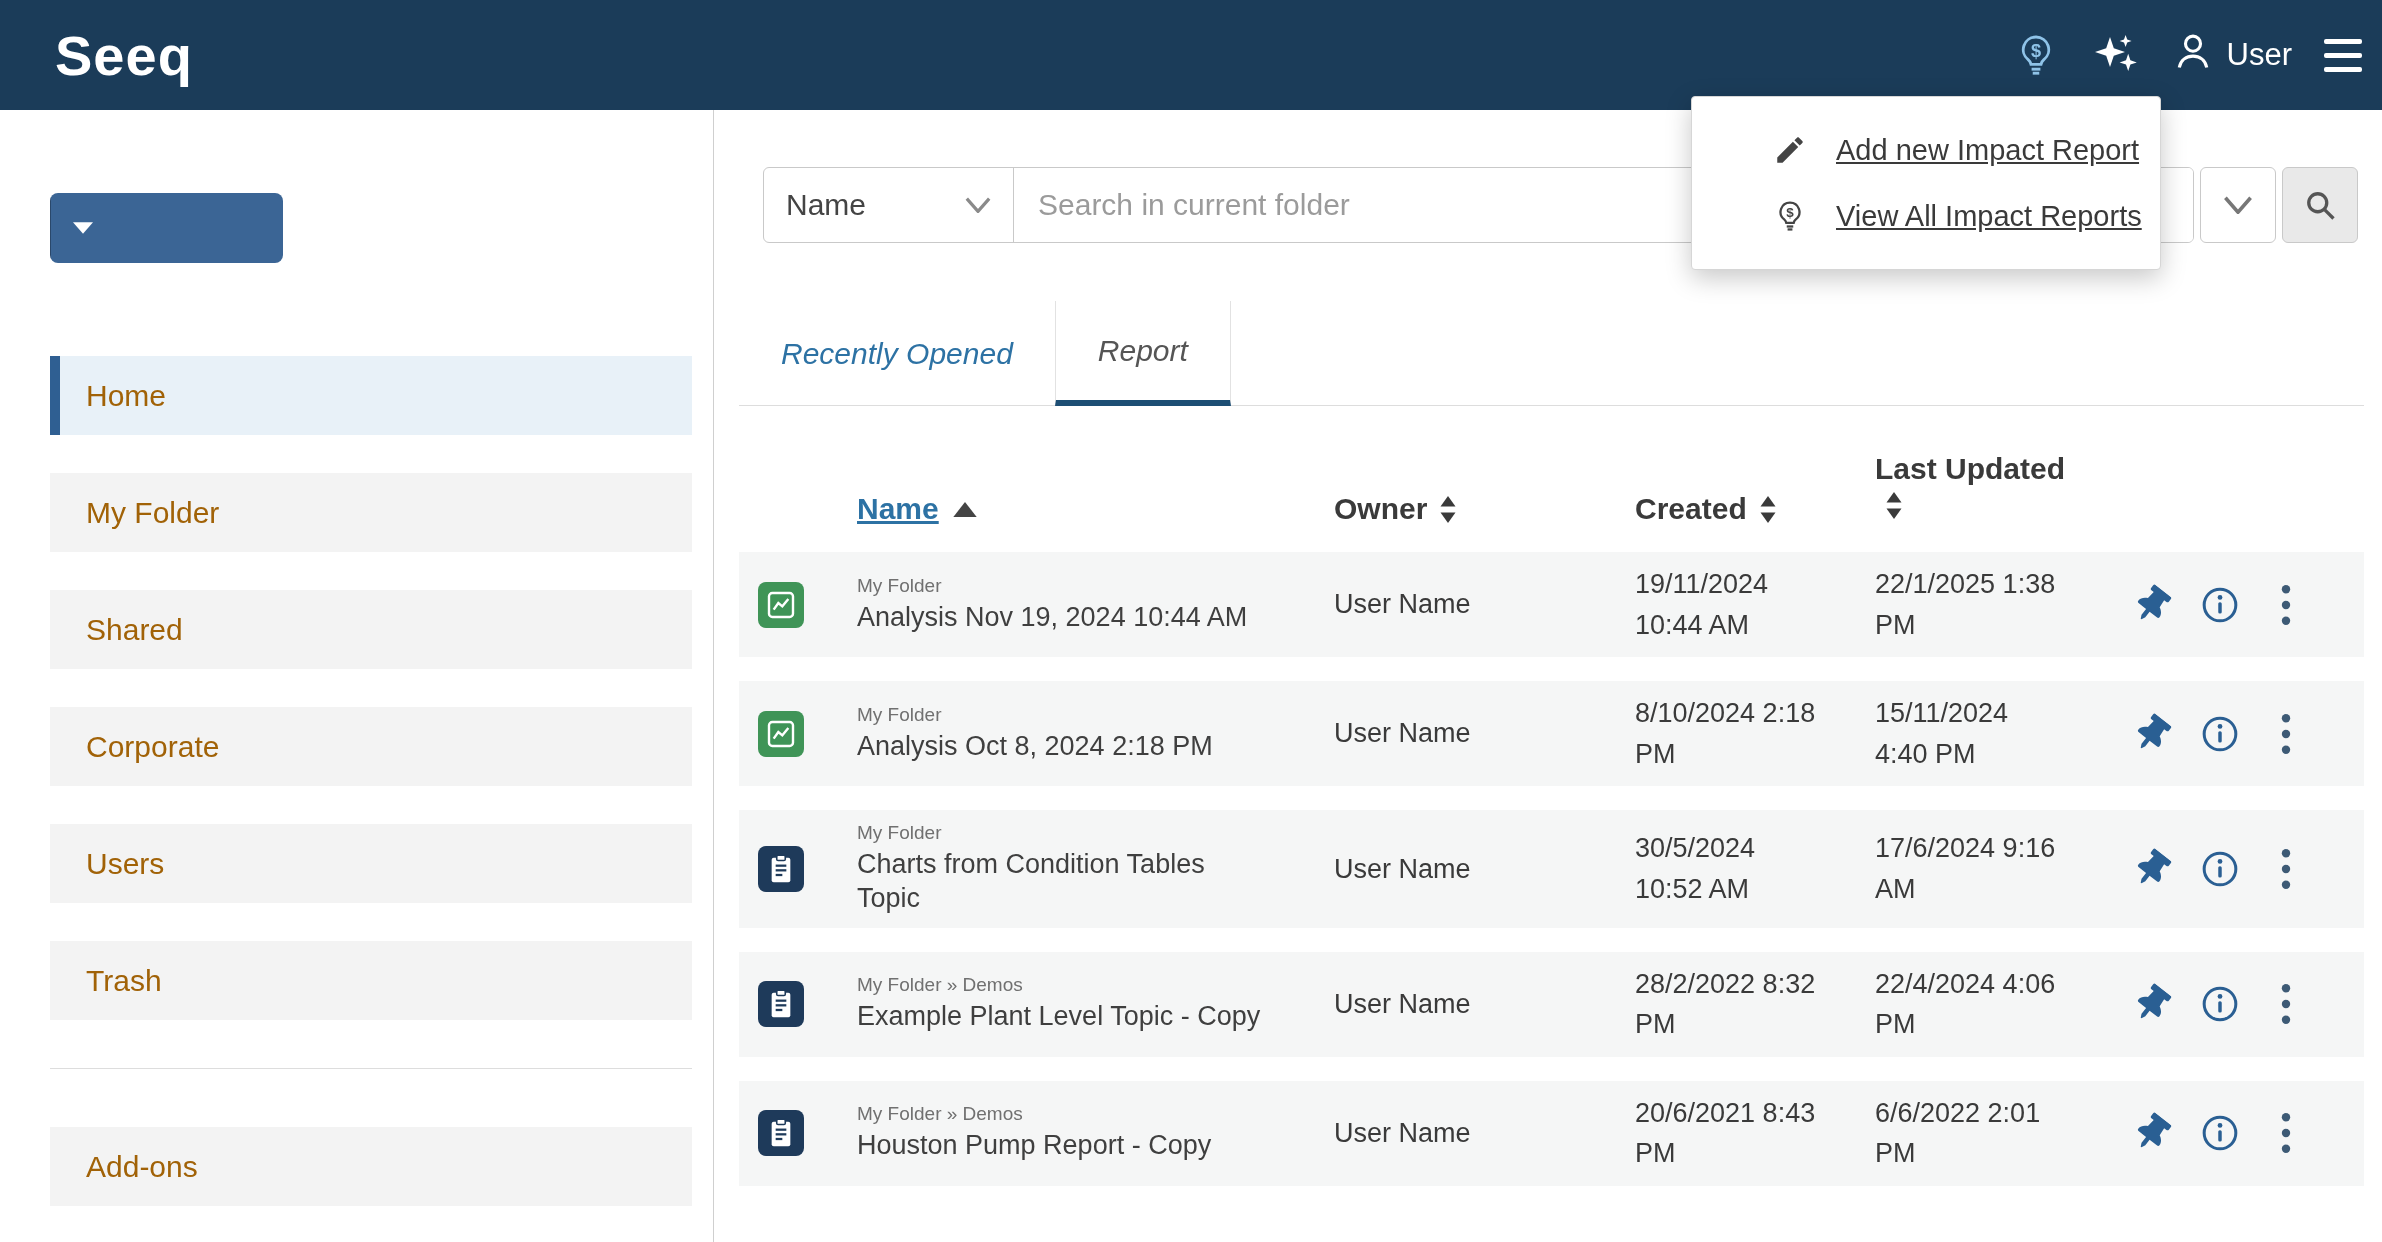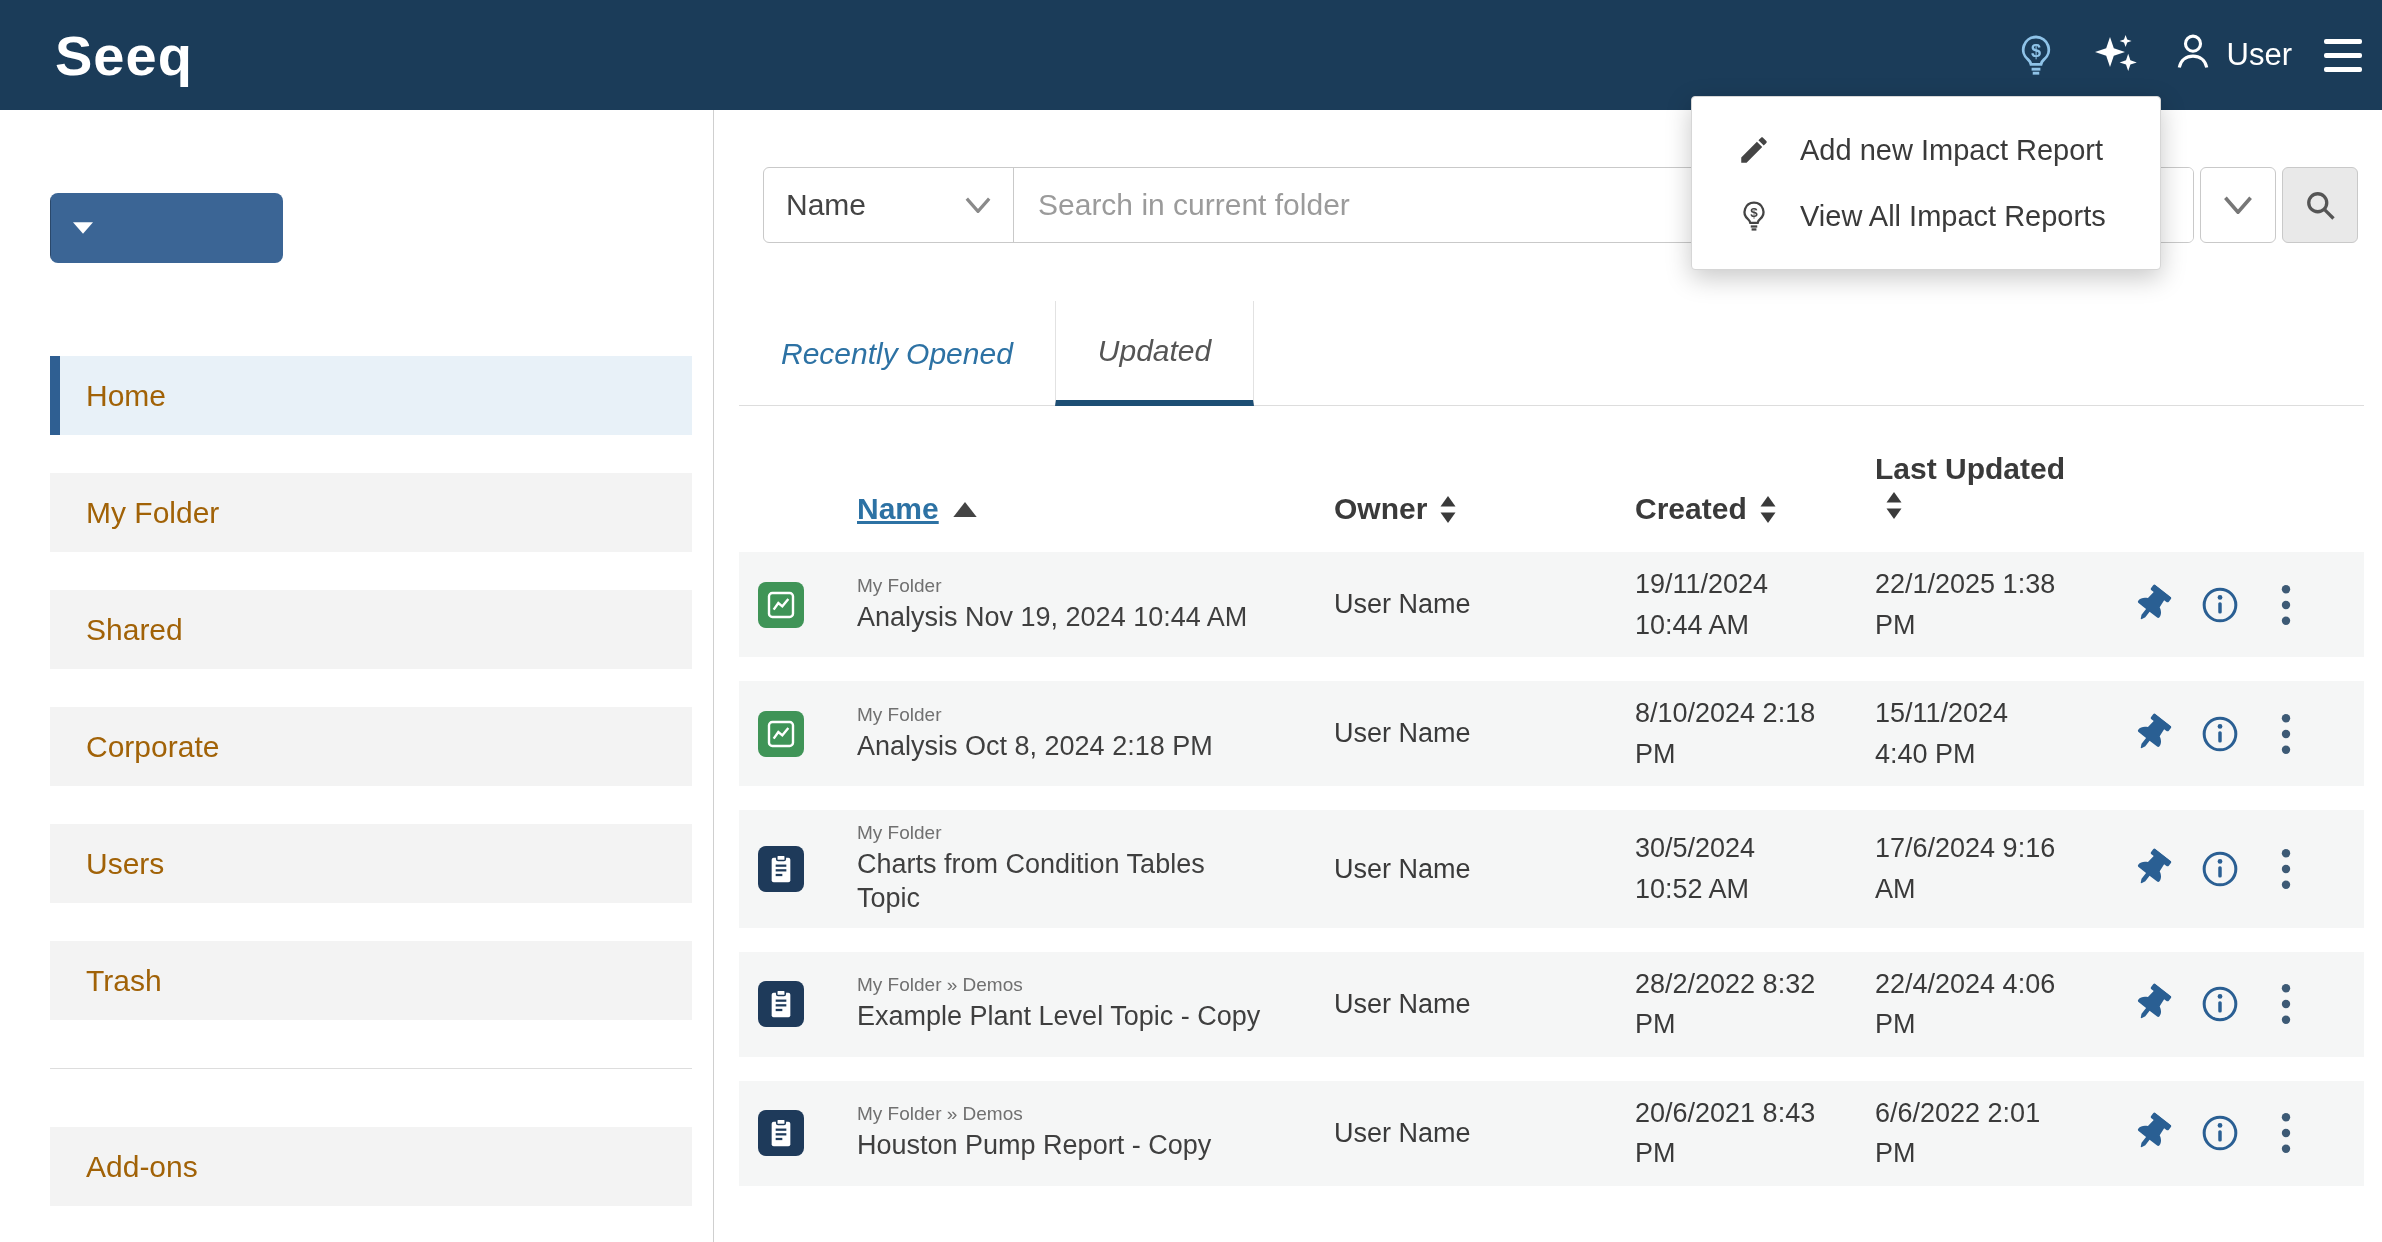--- a/index.html
+++ b/index.html
@@ -28,22 +28,22 @@
   .hamburger { display: flex; flex-direction: column; gap: 9px; }
   .hamburger span { display: block; width: 38px; height: 5px; background: #fff; border-radius: 2px; }
 
   
   .impact-menu {
     position: absolute; left: 1691px; top: 96px; width: 470px;
     background: #fff; border: 1px solid #d6d6d6; border-radius: 4px;
     box-shadow: 0 8px 26px rgba(0,0,0,.22);
     padding: 20px 0; z-index: 50;
   }
-  .impact-item { display: flex; align-items: center; height: 66px; padding-left: 44px; gap: 28px;
-    font-size: 29px; color: #3a3a3a; }
+  .impact-item { display: flex; align-items: center; height: 66px; padding-left: 80px; gap: 28px;
+    font-size: 29px; color: #3a3a3a; text-decoration: underline; }
   .impact-item .mi { width: 36px; display: flex; justify-content: center; color: #444; }
 
   
   .sidebar {
     position: absolute; top: 110px; left: 0; width: 714px; bottom: 0;
     background: #fff; border-right: 1px solid #cfcfcf;
   }
   .new-btn {
     margin: 83px 0 0 50px; width: 233px; height: 70px;
     background: var(--button-blue, #3b6595); border-radius: 8px;
@@ -237,21 +237,21 @@
           <line x1="15.2" y1="15.2" x2="21" y2="21"></line>
       </svg>
     </button>
   </div>
 
   <div class="tabs" data-interactable="false">
     <div class="tab" data-interactable="true">
       <span data-interactable="false">Recently Opened</span>
     </div>
     <div class="tab active" data-interactable="true">
-      <span data-interactable="false">Updated</span>
+      <span data-interactable="false">Report</span>
     </div>
   </div>
 
   <div class="table" data-interactable="false">
     <div class="thead" data-interactable="false">
       <div></div>
       <div class="th-name" data-interactable="true">
         <span class="lbl" data-interactable="false">Name</span>
         <svg viewBox="0 0 14 9" width="24" height="15" fill="#444" data-interactable="false">
             <path d="M7 0l7 9H0z"></path>

